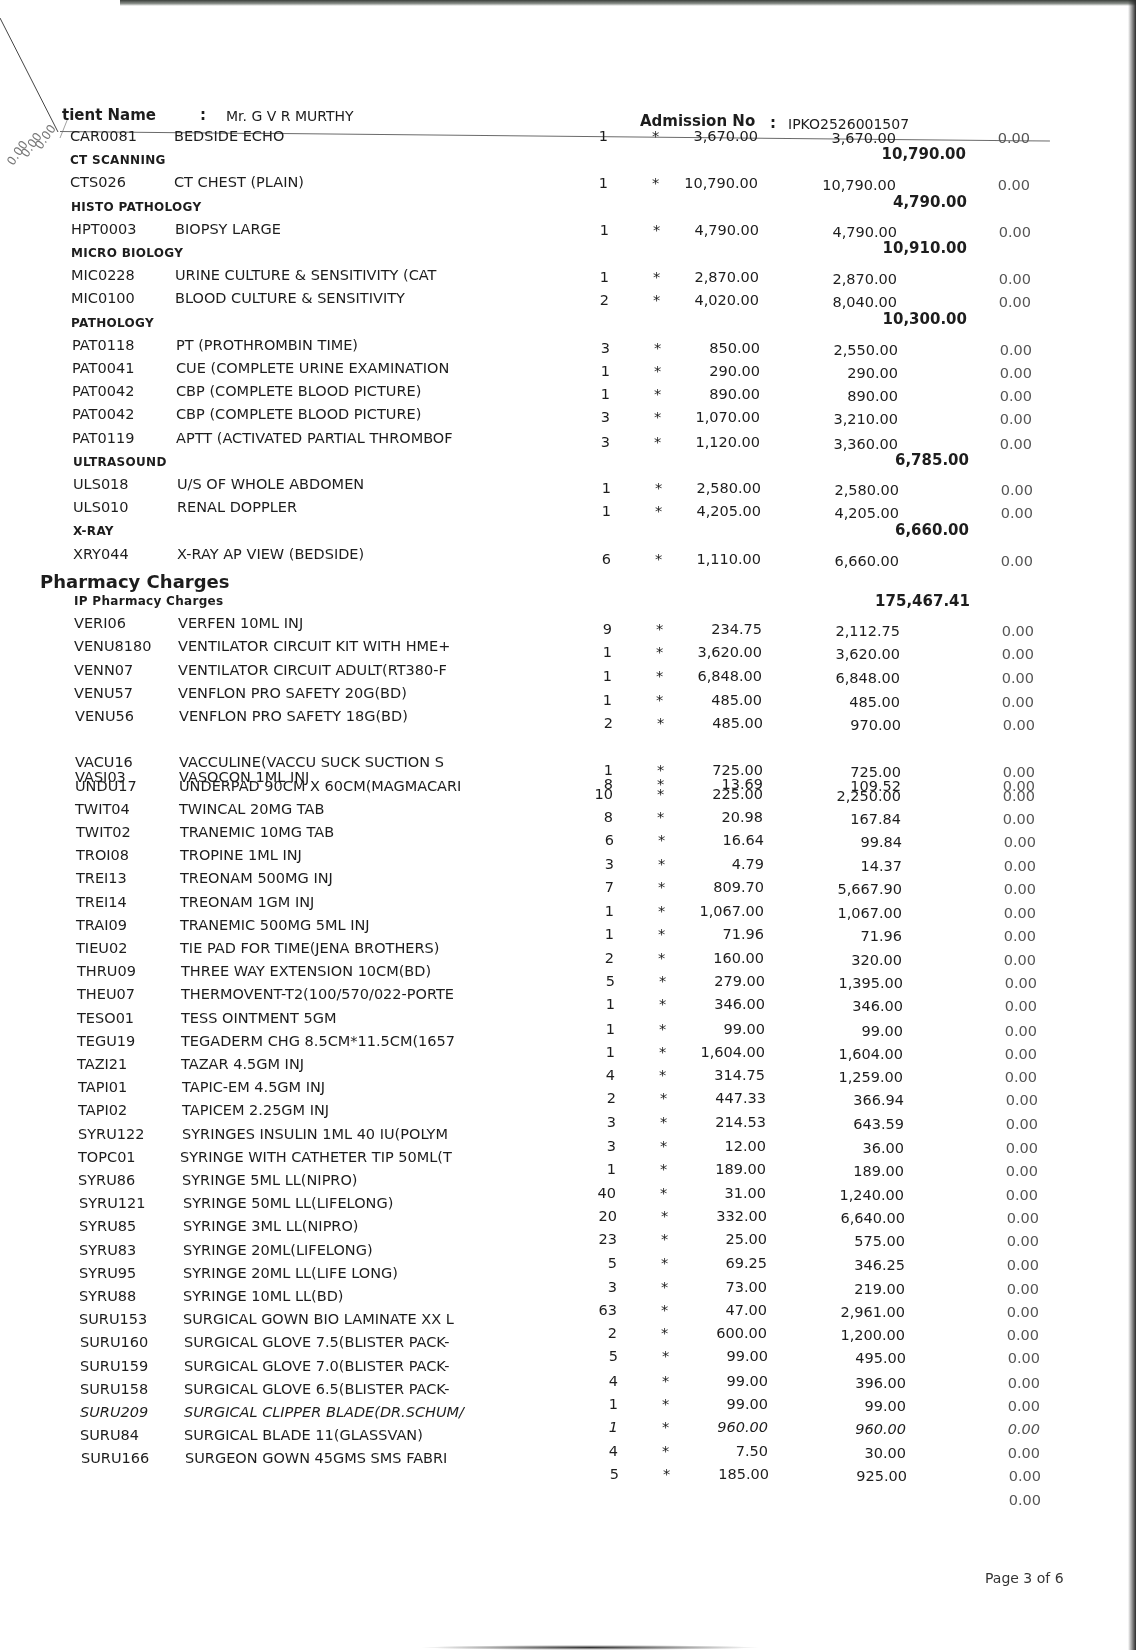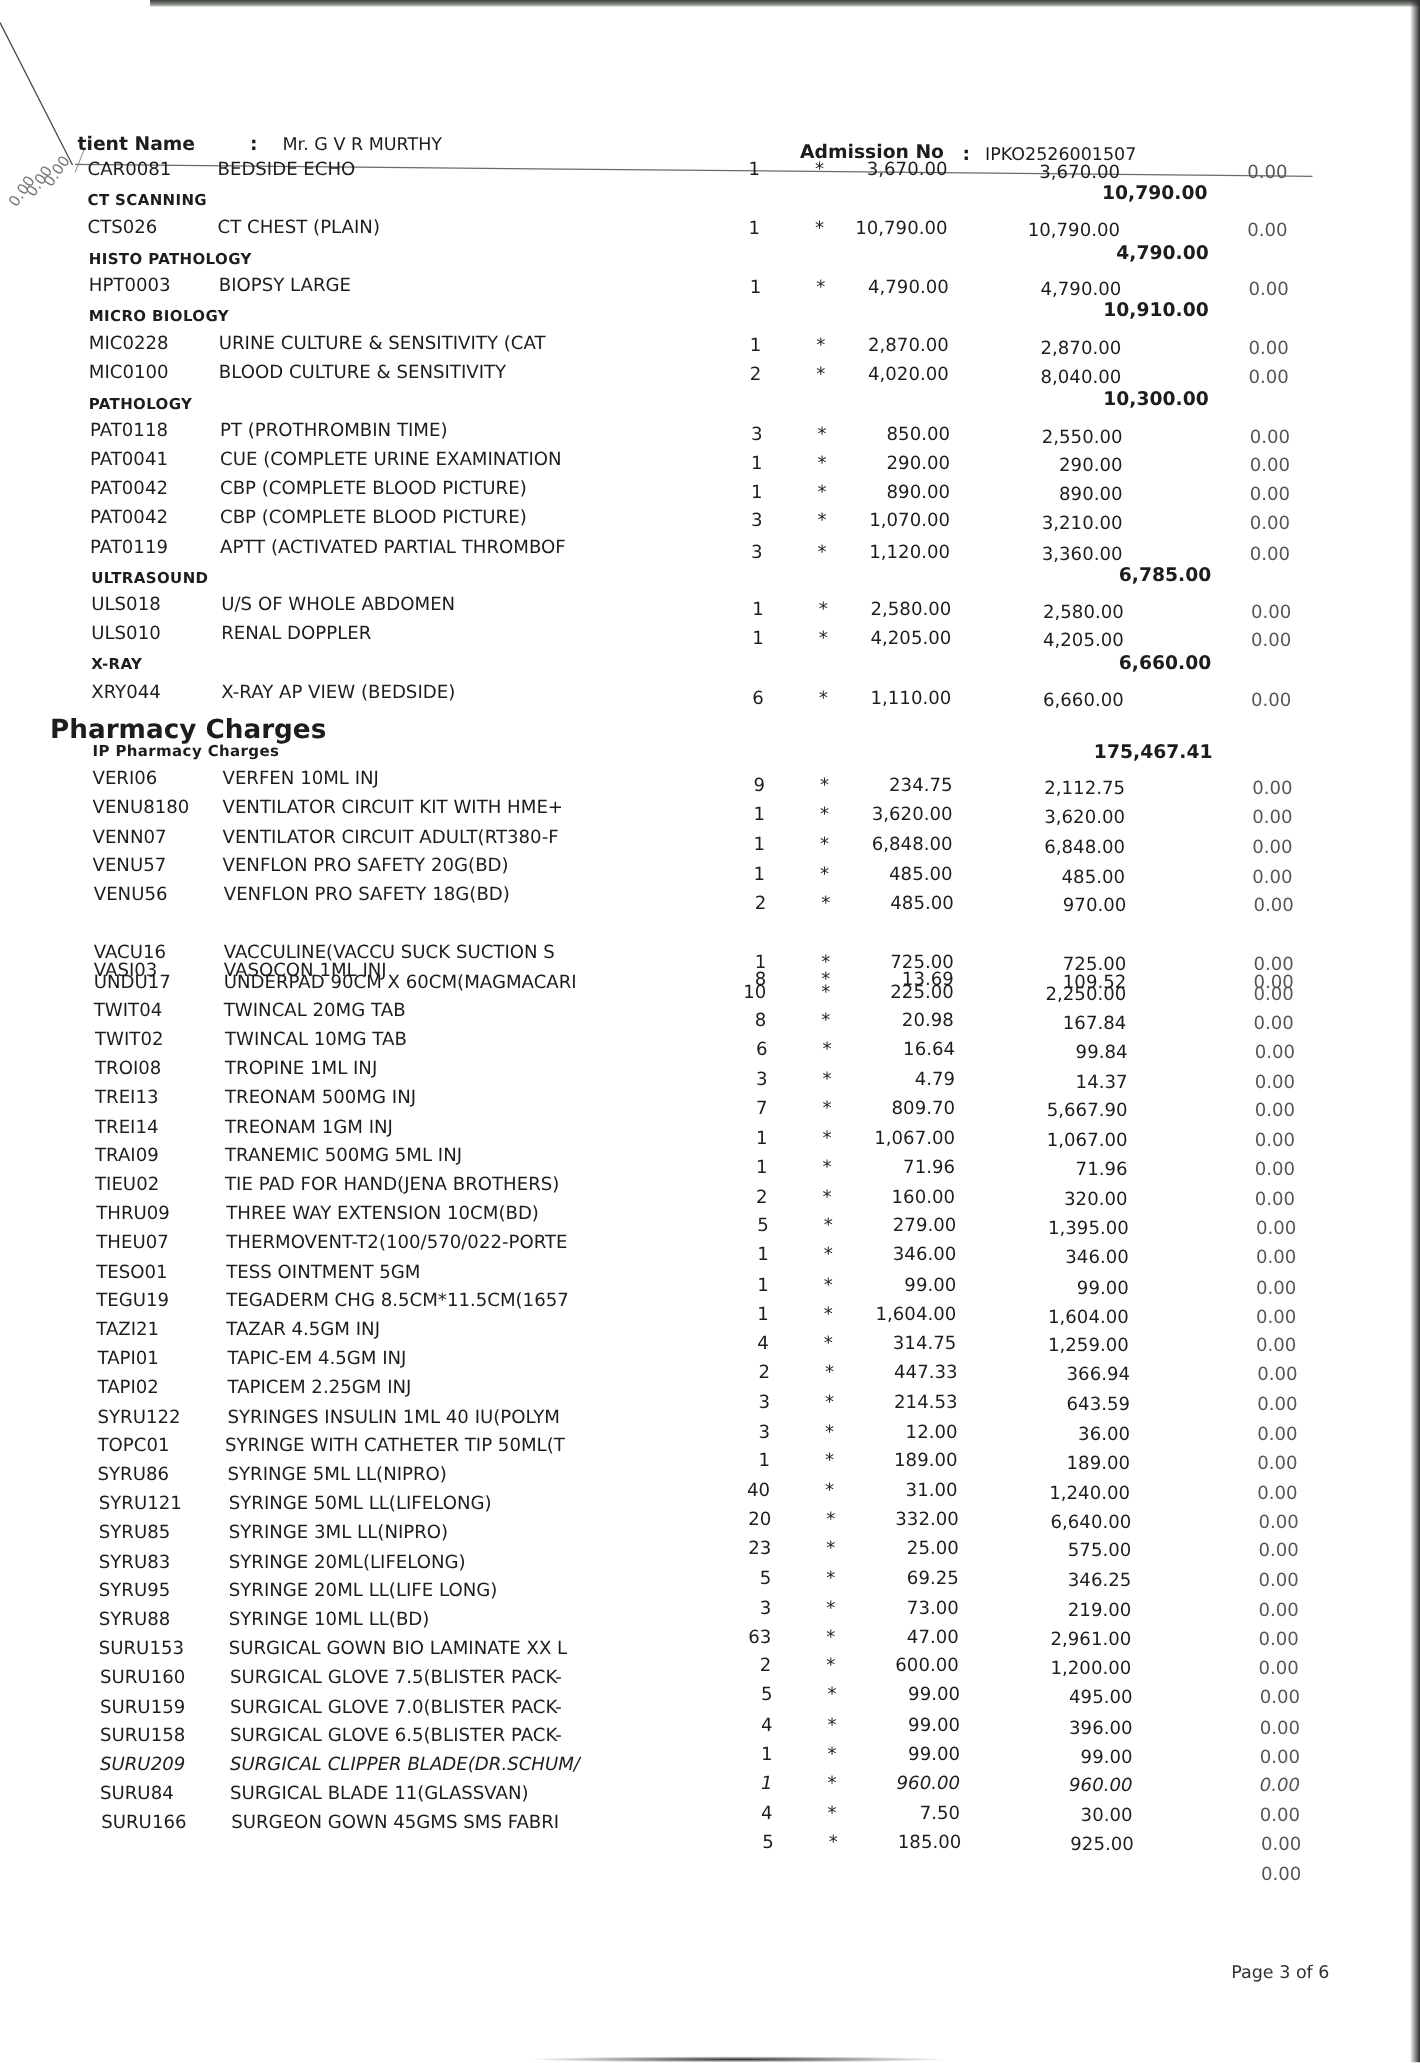--- a/index.html
+++ b/index.html
@@ -58,21 +58,21 @@
   .row .rate { position: absolute; text-align: right; width: 110px; }
   .row .amt { position: absolute; text-align: right; width: 120px; }
   .row .disc { position: absolute; text-align: right; width: 70px; color: #555; }
   .cat {
     position: absolute; font-weight: bold; font-size: 12px; white-space: nowrap;
     letter-spacing: 0.3px;
   }
   .cat-total {
     position: absolute; font-weight: bold; font-size: 15px; text-align: right; width: 140px;
   }
-  .group-head { position: absolute; font-weight: bold; font-size: 21px; white-space: nowrap; text-align: right; }
+  .group-head { position: absolute; font-weight: bold; font-size: 18px; white-space: nowrap; text-align: right; }
   .footer-page {
     position: absolute; left: 985px; top: 1570px; font-size: 14px; color: #333; white-space: nowrap;
   }
 </style>
 </head>
 <body>
 
 <div class="top-shadow"></div>
 <div class="right-shadow"></div>
 <div class="bottom-shadow"></div>
@@ -310,21 +310,21 @@
       <span class="code" style="left:75px">TWIT04</span>
       <span class="desc" style="left:179px">TWINCAL 20MG TAB</span>
       <span class="qty" style="left:573px;top:8px">8</span>
       <span class="star" style="left:657px;top:8px">*</span>
       <span class="rate" style="left:653px;top:8px">20.98</span>
       <span class="amt" style="left:781px;top:10px">167.84</span>
       <span class="disc" style="left:965px;top:10px">0.00</span>
     </div>
     <div class="row" style="top: 824px;">
       <span class="code" style="left:76px">TWIT02</span>
-      <span class="desc" style="left:180px">TWINCAL 10MG TAB</span>
+      <span class="desc" style="left:180px">TRANEMIC 10MG TAB</span>
       <span class="qty" style="left:574px;top:8px">6</span>
       <span class="star" style="left:658px;top:8px">*</span>
       <span class="rate" style="left:654px;top:8px">16.64</span>
       <span class="amt" style="left:782px;top:10px">99.84</span>
       <span class="disc" style="left:966px;top:10px">0.00</span>
     </div>
     <div class="row" style="top: 847.2px;">
       <span class="code" style="left:76px">TROI08</span>
       <span class="desc" style="left:180px">TROPINE 1ML INJ</span>
       <span class="qty" style="left:574px;top:9px">3</span>
@@ -355,21 +355,21 @@
       <span class="code" style="left:76px">TRAI09</span>
       <span class="desc" style="left:180px">TRANEMIC 500MG 5ML INJ</span>
       <span class="qty" style="left:574px;top:9px">1</span>
       <span class="star" style="left:658px;top:9px">*</span>
       <span class="rate" style="left:654px;top:9px">71.96</span>
       <span class="amt" style="left:782px;top:11px">71.96</span>
       <span class="disc" style="left:966px;top:11px">0.00</span>
     </div>
     <div class="row" style="top: 940px;">
       <span class="code" style="left:76px">TIEU02</span>
-      <span class="desc" style="left:180px">TIE PAD FOR HAND(JENA BROTHERS)</span>
+      <span class="desc" style="left:180px">TIE PAD FOR TIME(JENA BROTHERS)</span>
       <span class="qty" style="left:574px;top:10px">2</span>
       <span class="star" style="left:658px;top:10px">*</span>
       <span class="rate" style="left:654px;top:10px">160.00</span>
       <span class="amt" style="left:782px;top:12px">320.00</span>
       <span class="disc" style="left:966px;top:12px">0.00</span>
     </div>
     <div class="row" style="top: 963.2px;">
       <span class="code" style="left:77px">THRU09</span>
       <span class="desc" style="left:181px">THREE WAY EXTENSION 10CM(BD)</span>
       <span class="qty" style="left:575px;top:10px">5</span>

